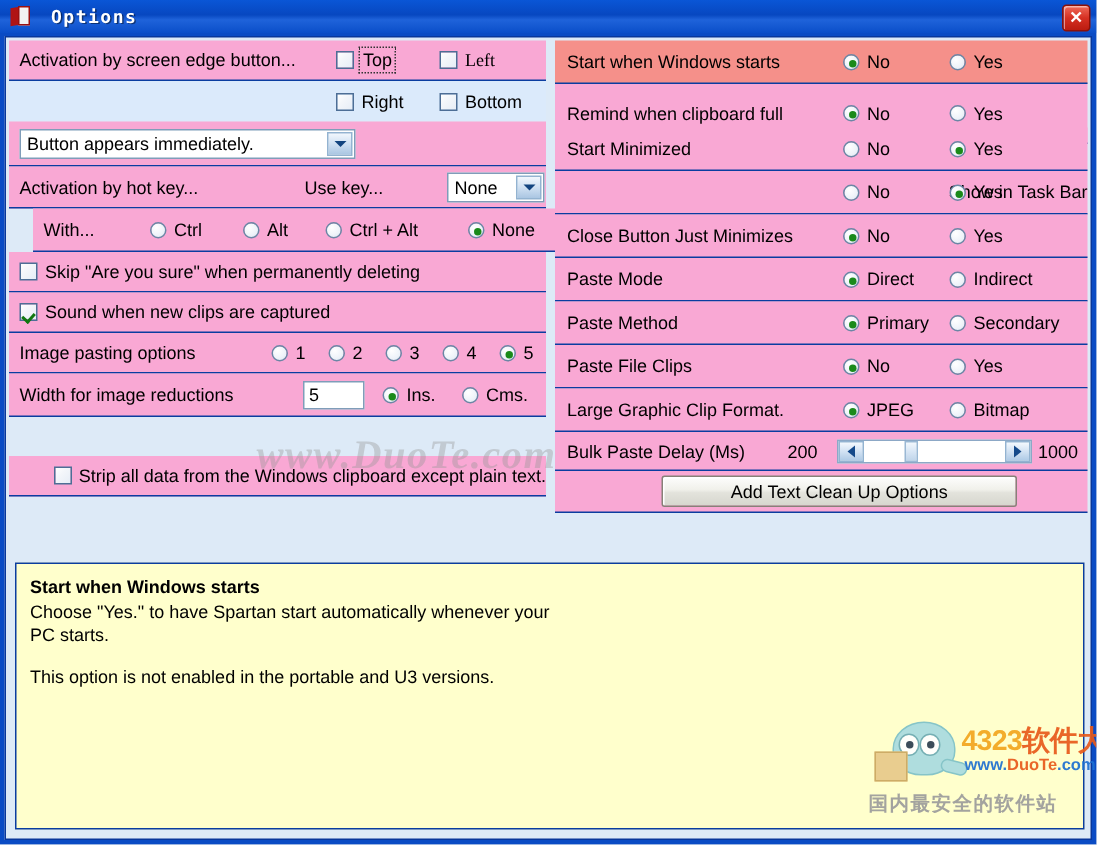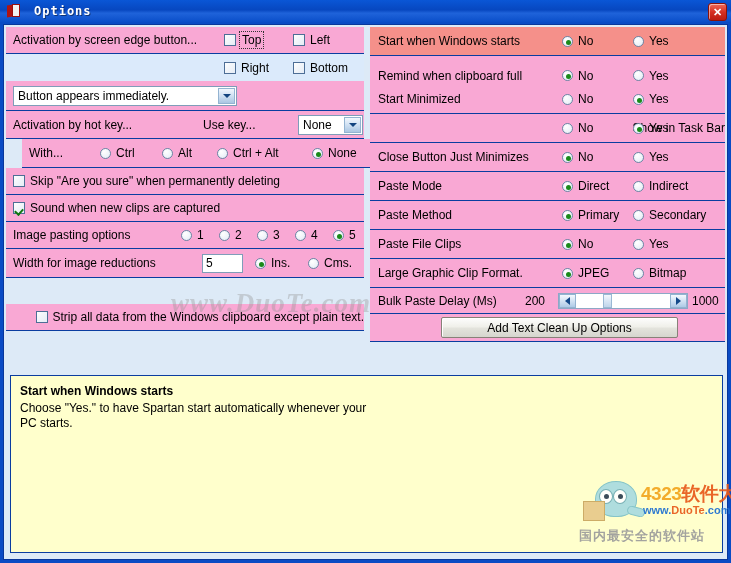--- a/index.html
+++ b/index.html
@@ -188,21 +188,21 @@
   </div>
 
   <div id="client">
 
     <div class="row" style="left:2px;top:2px;width:358px;height:27px;padding-left:7px;">
       <span class="lbl">Activation by screen edge button...</span>
       <span class="cb-wrap" style="position:absolute;left:218px;">
         <span class="cb"></span>
         <span class="cbl focusbox">Top</span>
       </span>
-      <span class="cb-wrap" style="position:absolute;left:287px;">
+      <span class="cb-wrap" style="position:absolute;left:287px;font-family:Liberation Serif, serif;">
         <span class="cb"></span>
         <span class="cbl">Left</span>
       </span>
     </div>
 
     <div class="row nb" style="left:2px;top:29px;width:358px;height:27px;padding-left:7px;background:#dbeafb;">
       <span class="cb-wrap" style="position:absolute;left:218px;">
         <span class="cb"></span>
         <span class="cbl">Right</span>
       </span>
@@ -439,20 +439,21 @@
     <div class="row" style="left:366px;top:289px;width:355px;height:28px;">
       <div class="btn" style="position:absolute;left:71px;width:237px;top:3px;">Add Text Clean Up Options</div>
     </div>
 
     <div class="wm-center">www.DuoTe.com</div>
 
     <div id="infopane">
       <div class="ih">Start when Windows starts</div>
       <div class="ip" style="max-width:355px;">Choose "Yes." to have Spartan start automatically whenever your PC starts.</div>
       <div class="sp"></div>
+      <div class="ip">This option is not enabled in the portable and U3 versions.</div>
     </div>
 
     <div id="wm-logo">
       <div class="mascot">
         <div class="m-head"></div>
         <div class="m-eye l">
             <div class="m-pupil"></div>
           </div>
         <div class="m-eye r">
             <div class="m-pupil"></div>

